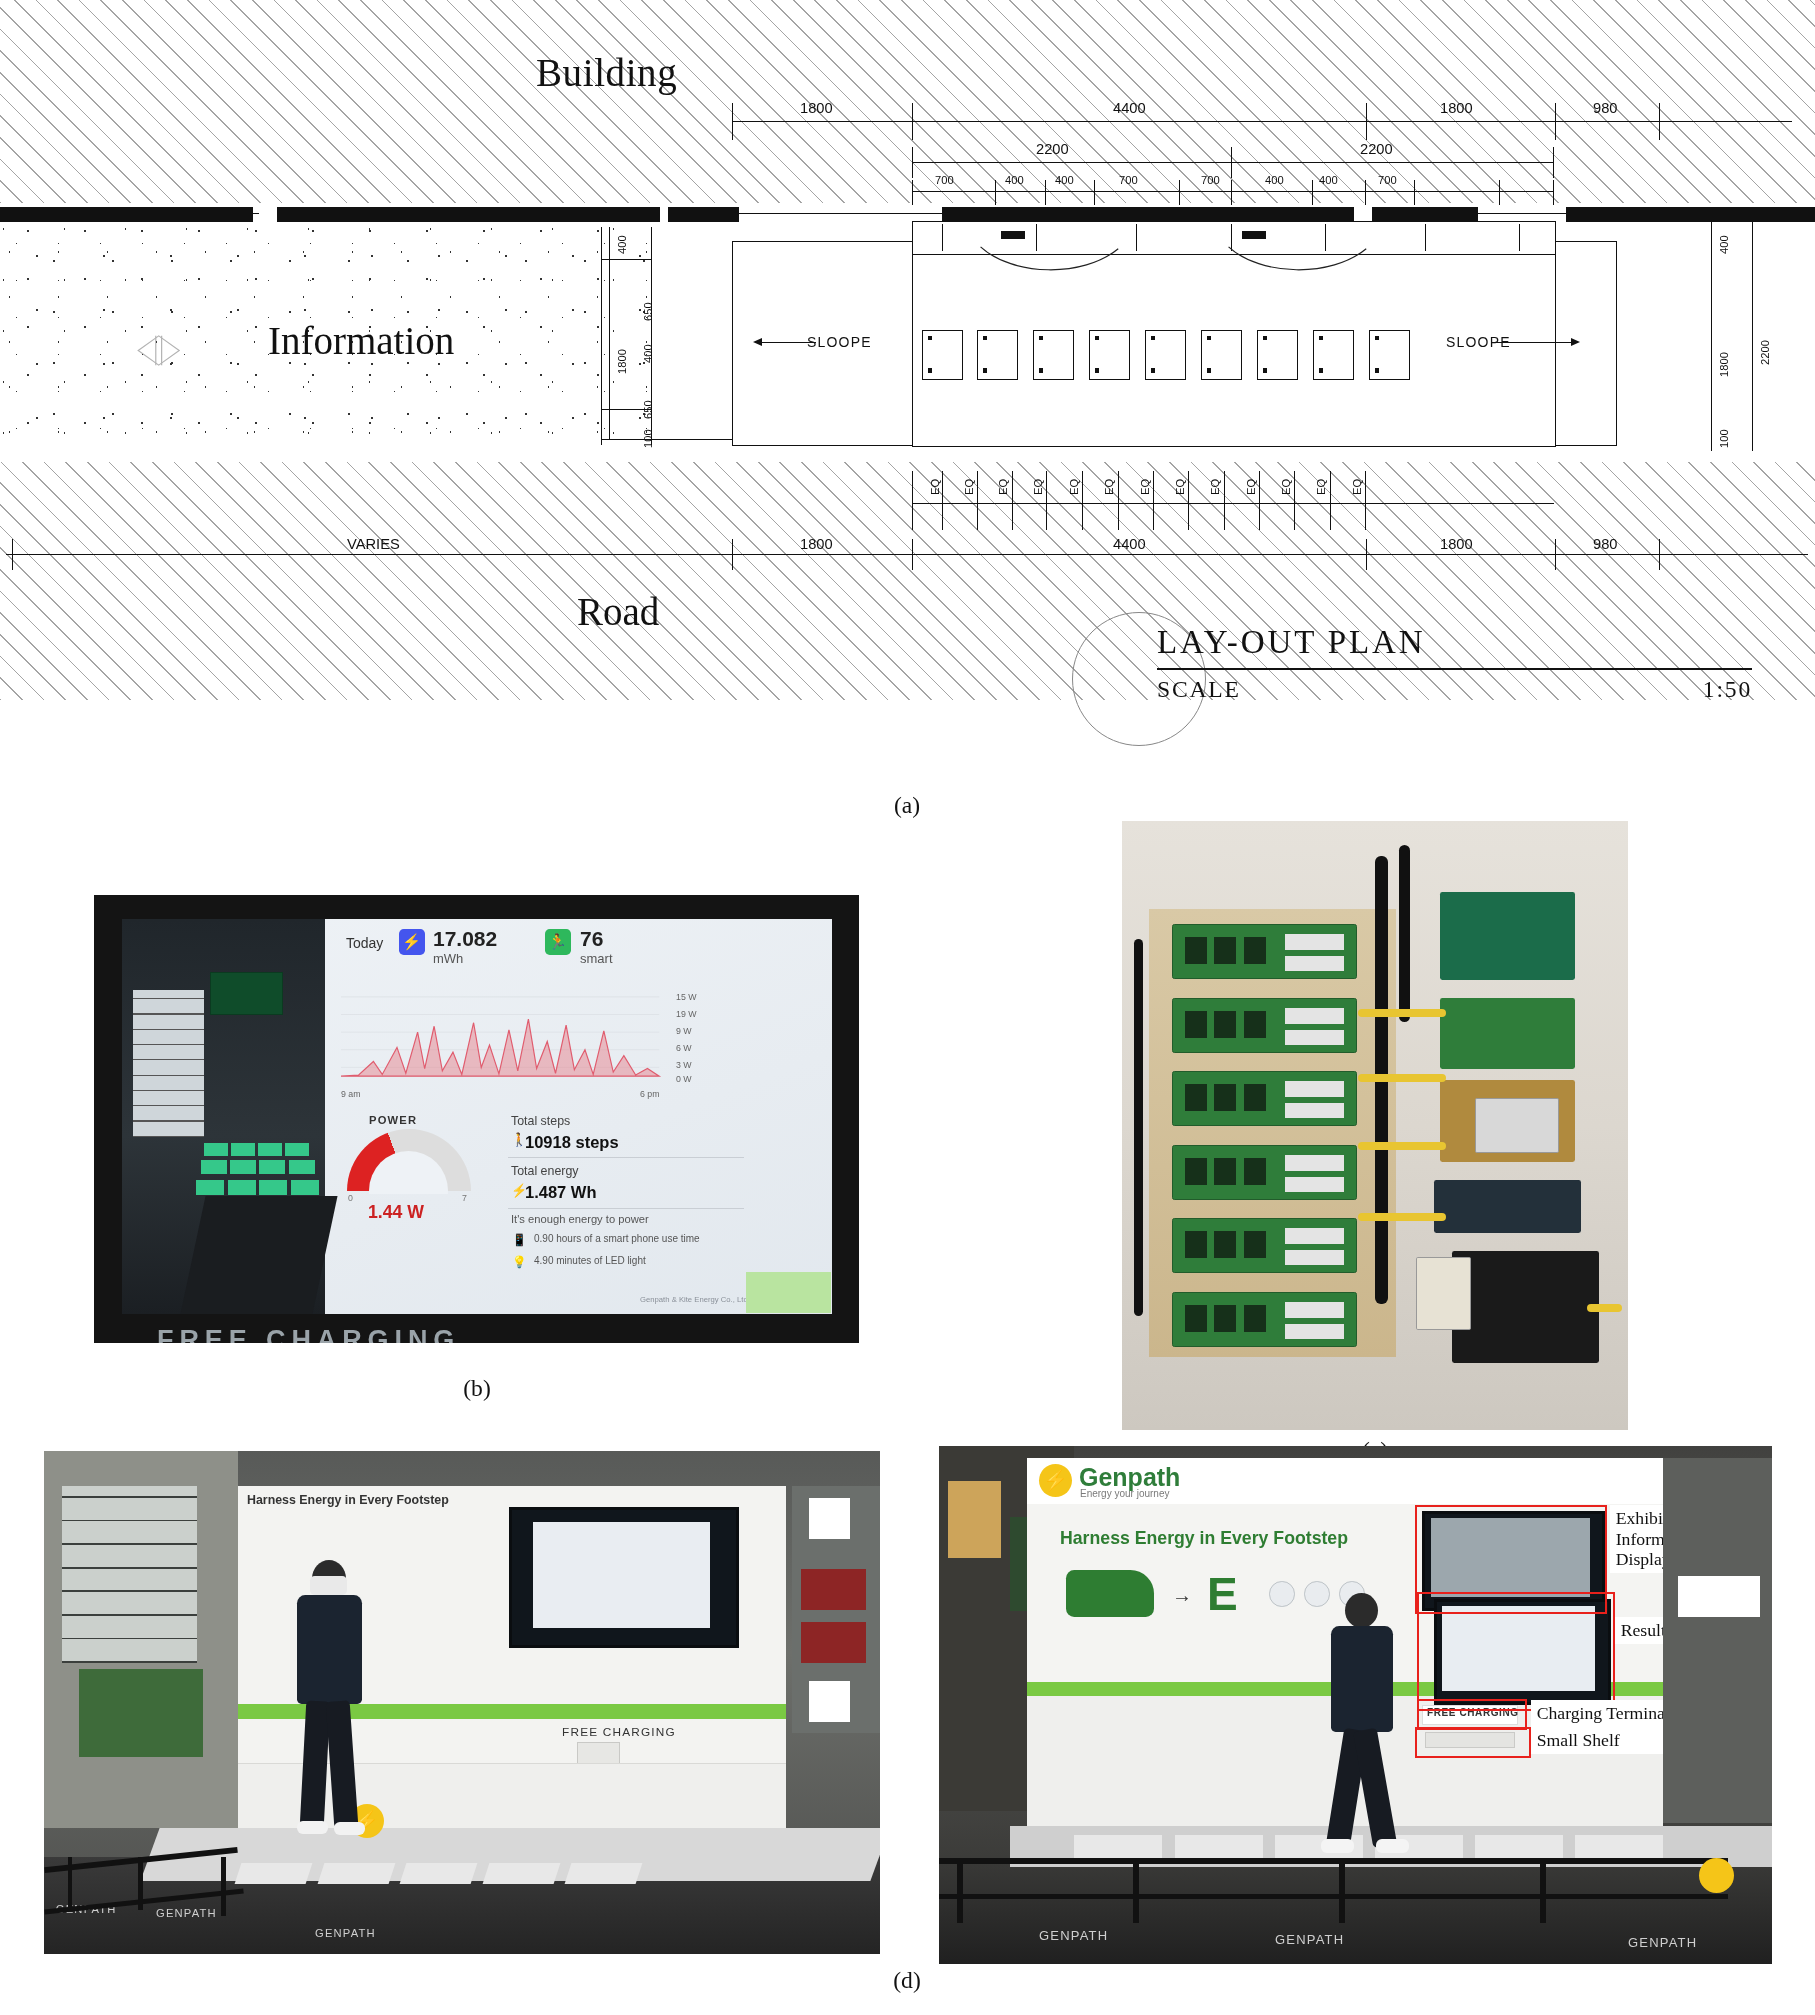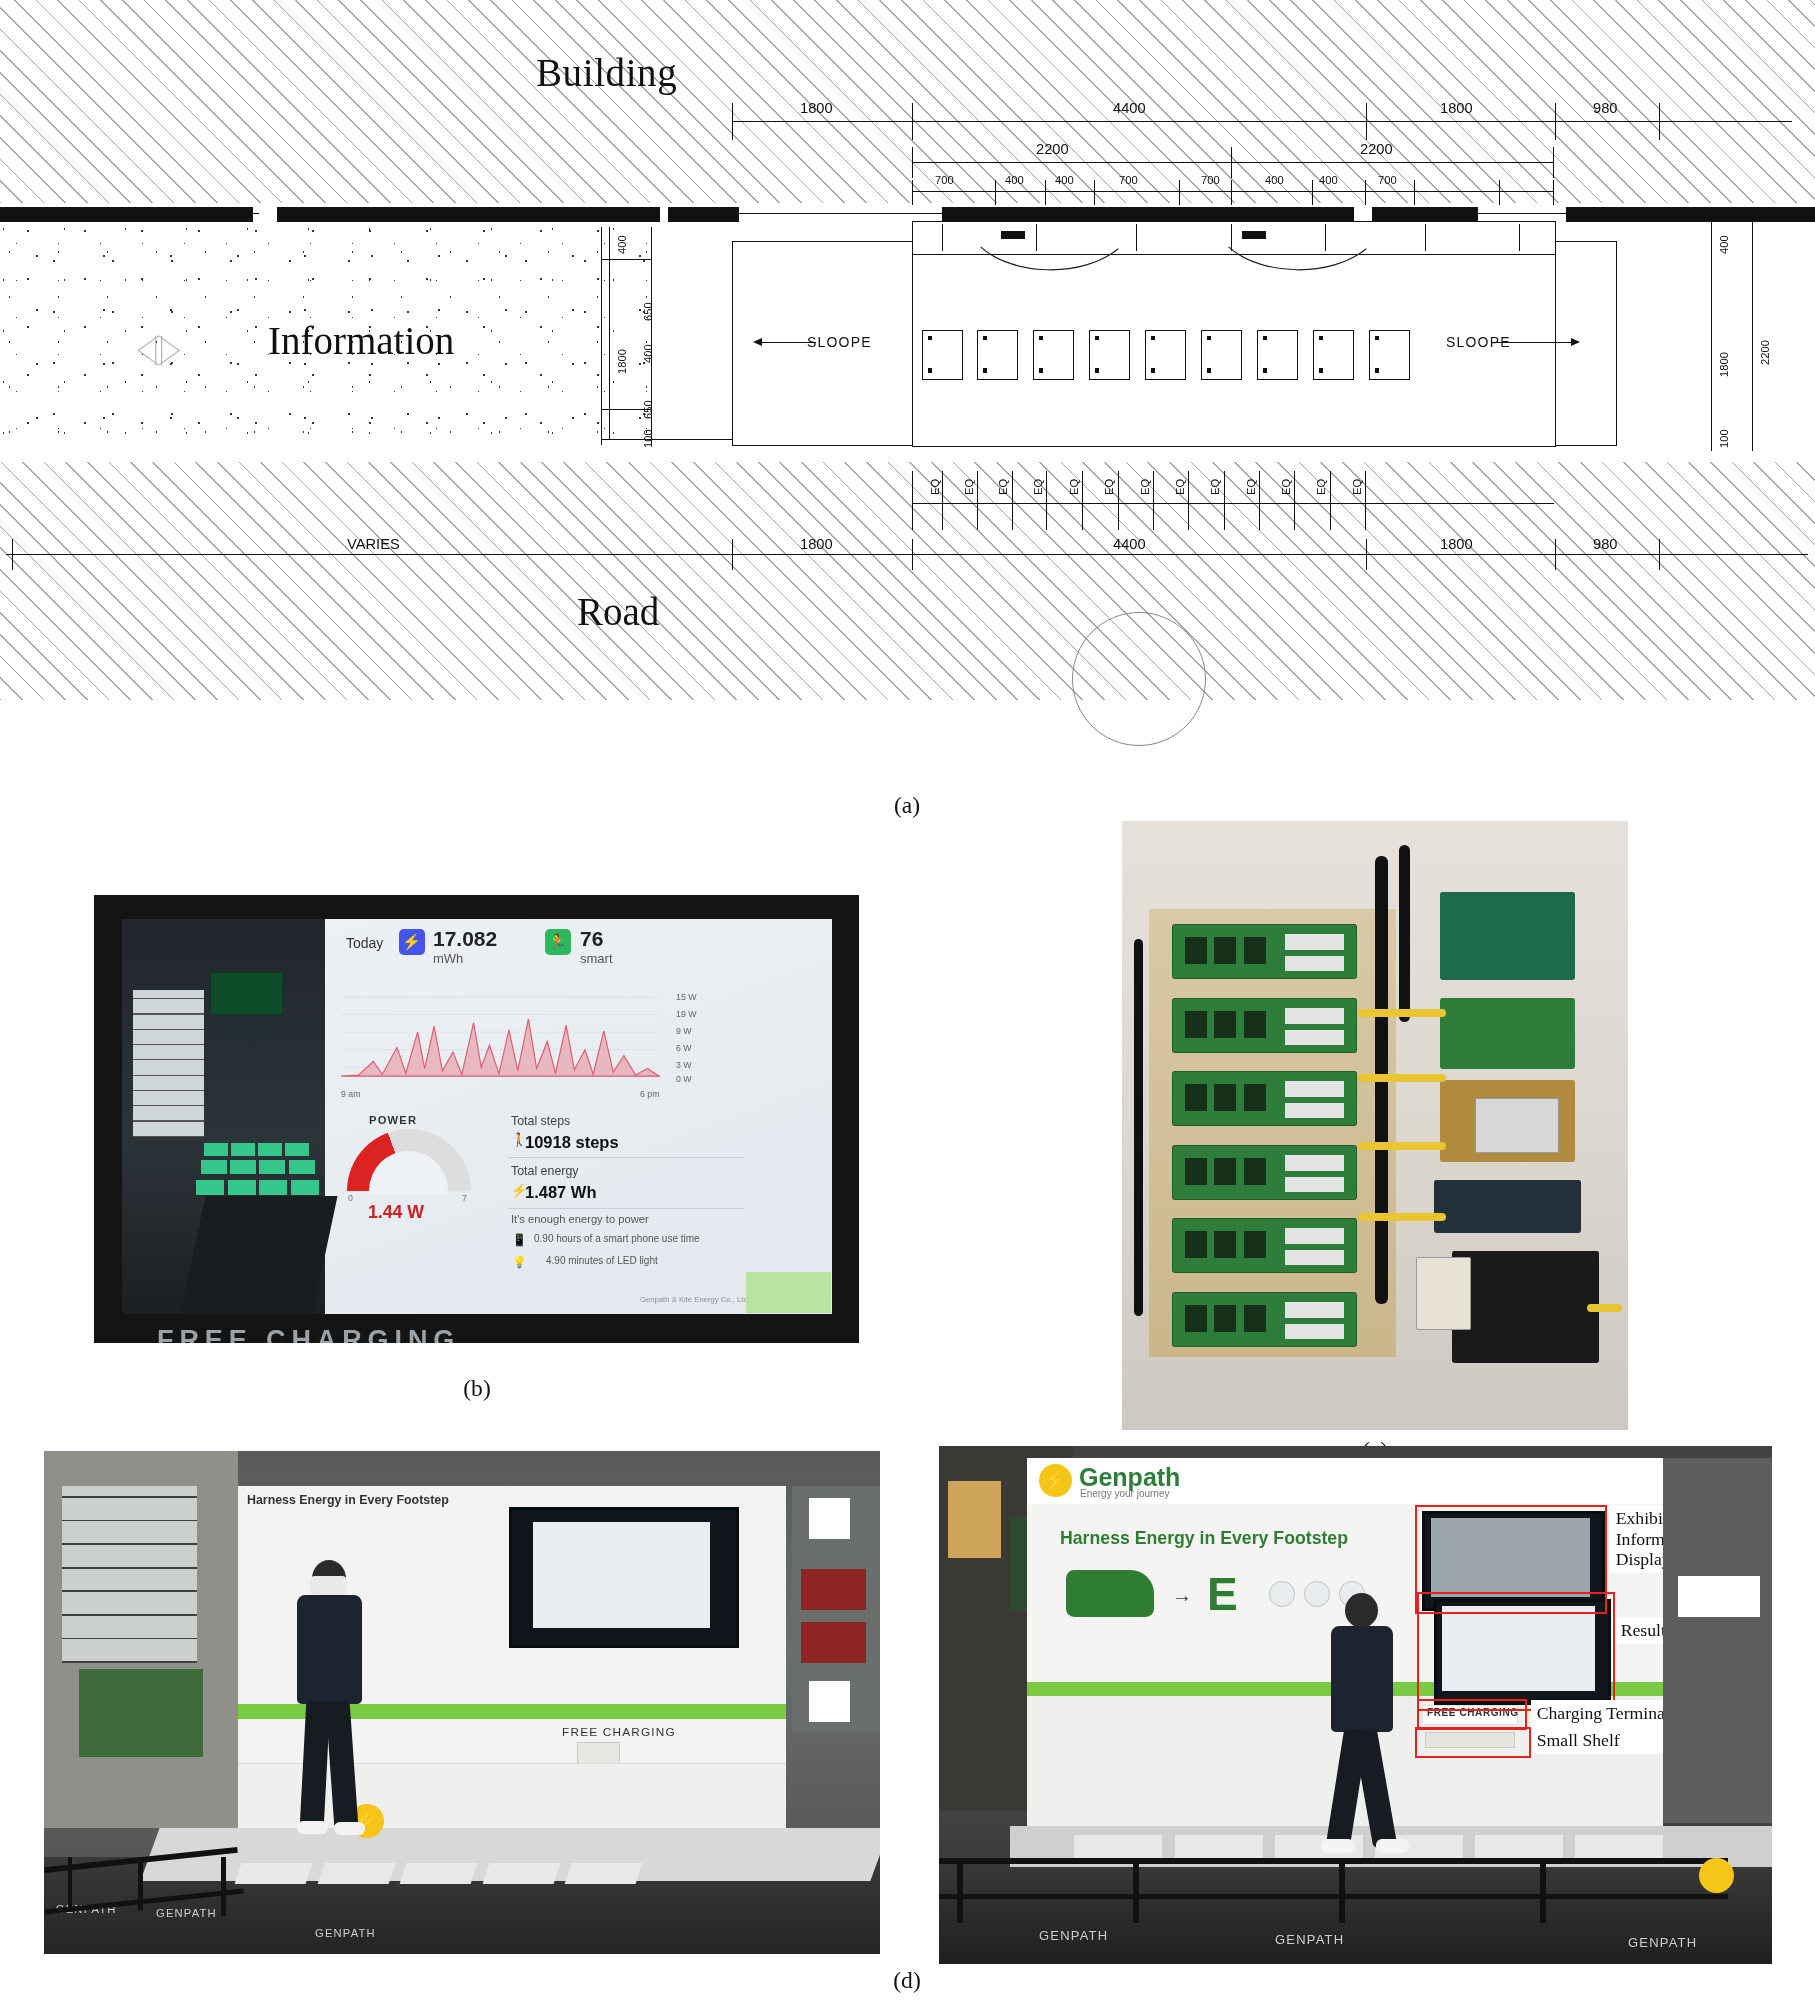--- a/index.html
+++ b/index.html
@@ -299,20 +299,28 @@
   <div class="dimtxt sm vert" style="left:642px;top:448px;">100</div>
 
   <div class="ln" style="left:1711px;top:221px;width:1.2px;height:230px;"></div>
   <div class="ln" style="left:1752px;top:221px;width:1.2px;height:230px;"></div>
   <div class="dimtxt sm vert" style="left:1718px;top:254px;">400</div>
   <div class="dimtxt sm vert" style="left:1718px;top:377px;">1800</div>
   <div class="dimtxt sm vert" style="left:1759px;top:365px;">2200</div>
   <div class="dimtxt sm vert" style="left:1718px;top:448px;">100</div>
 
   <div class="tb-circle"></div>
+  <div class="title-block">
+    <div class="tb-title">LAY-OUT  PLAN</div>
+    <div class="tb-rule"></div>
+    <div class="tb-row">
+      <span>SCALE</span>
+      <span>1:50</span>
+    </div>
+  </div>
 </div>
 
 <div class="caption" style="left:842px;top:792px;width:130px;">(a)</div>
 
 <div class="photo" id="panel-b">
   <div class="bezel"></div>
   <div class="screen">
 
     <div class="roomshot">
       <div class="room-win"></div>
@@ -379,21 +387,21 @@
     <div style="position:absolute;left:389px;top:213px;font-size:13px;color:#444;">🚶</div>
     <div style="position:absolute;left:386px;top:238px;width:236px;height:0.6px;background:#c9ced4;"></div>
     <div style="position:absolute;left:389px;top:245px;font-family:'Liberation Sans',sans-serif;font-size:12.4px;color:#444;">Total energy</div>
     <div style="position:absolute;left:403px;top:264px;font-family:'Liberation Sans',sans-serif;font-size:16.5px;font-weight:700;color:#111;">1.487 Wh</div>
     <div style="position:absolute;left:389px;top:264px;font-size:13px;color:#4455ee;">⚡</div>
     <div style="position:absolute;left:386px;top:289px;width:236px;height:0.6px;background:#c9ced4;"></div>
     <div style="position:absolute;left:389px;top:294px;font-family:'Liberation Sans',sans-serif;font-size:11.2px;color:#555;">It's enough energy to power</div>
     <div style="position:absolute;left:390px;top:314px;font-size:11.8px;">📱</div>
     <div style="position:absolute;left:412px;top:314px;font-family:'Liberation Sans',sans-serif;font-size:10px;color:#555;">0.90 hours of a smart phone use time</div>
     <div style="position:absolute;left:390px;top:336px;font-size:11.8px;">💡</div>
-    <div style="position:absolute;left:424px;top:336px;font-family:'Liberation Sans',sans-serif;font-size:10px;color:#555;">4.90 minutes of LED light</div>
+    <div style="position:absolute;left:412px;top:336px;font-family:'Liberation Sans',sans-serif;font-size:10px;color:#555;">4.90 minutes of LED light</div>
     <div style="position:absolute;left:518px;top:376px;font-family:'Liberation Sans',sans-serif;font-size:7.7px;color:#8a9099;">Genpath &amp; Kite Energy Co., Ltd.</div>
 
     <div style="position:absolute;left:624px;top:353px;width:85px;height:41px;background:#b9e4a0;"></div>
   </div>
 </div>
 <div class="caption" style="left:412px;top:1375px;width:130px;">(b)</div>
 
 <div class="photo" id="panel-c">
   <div class="bg"></div>
   <div class="plywood"></div>

